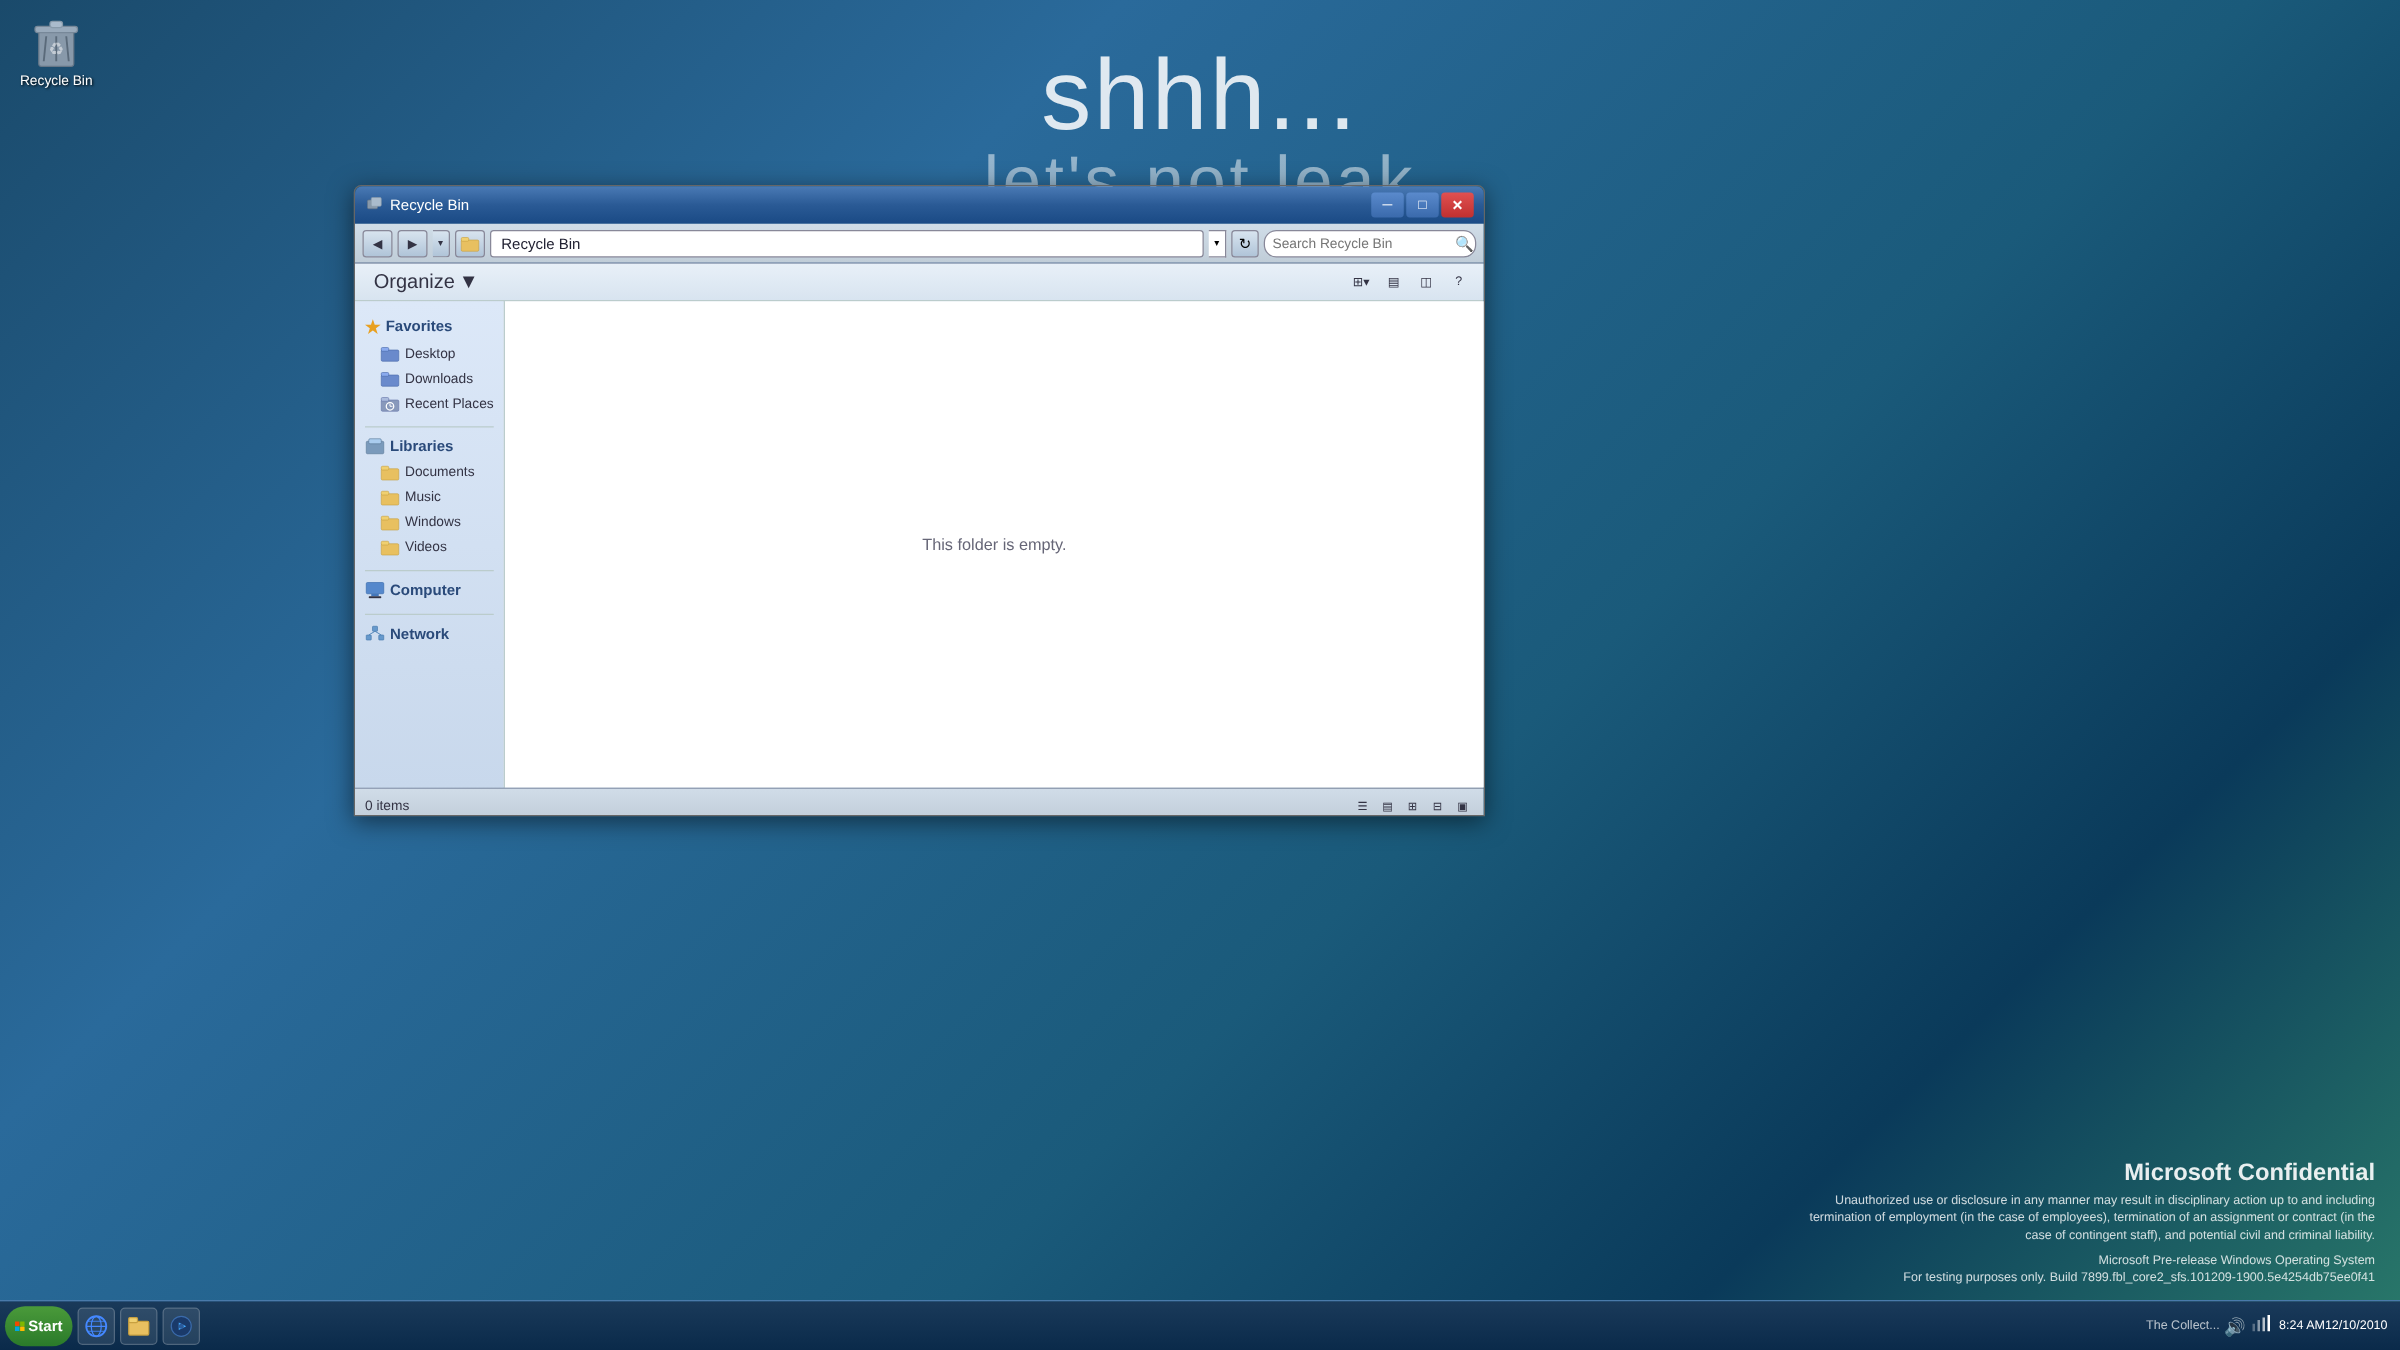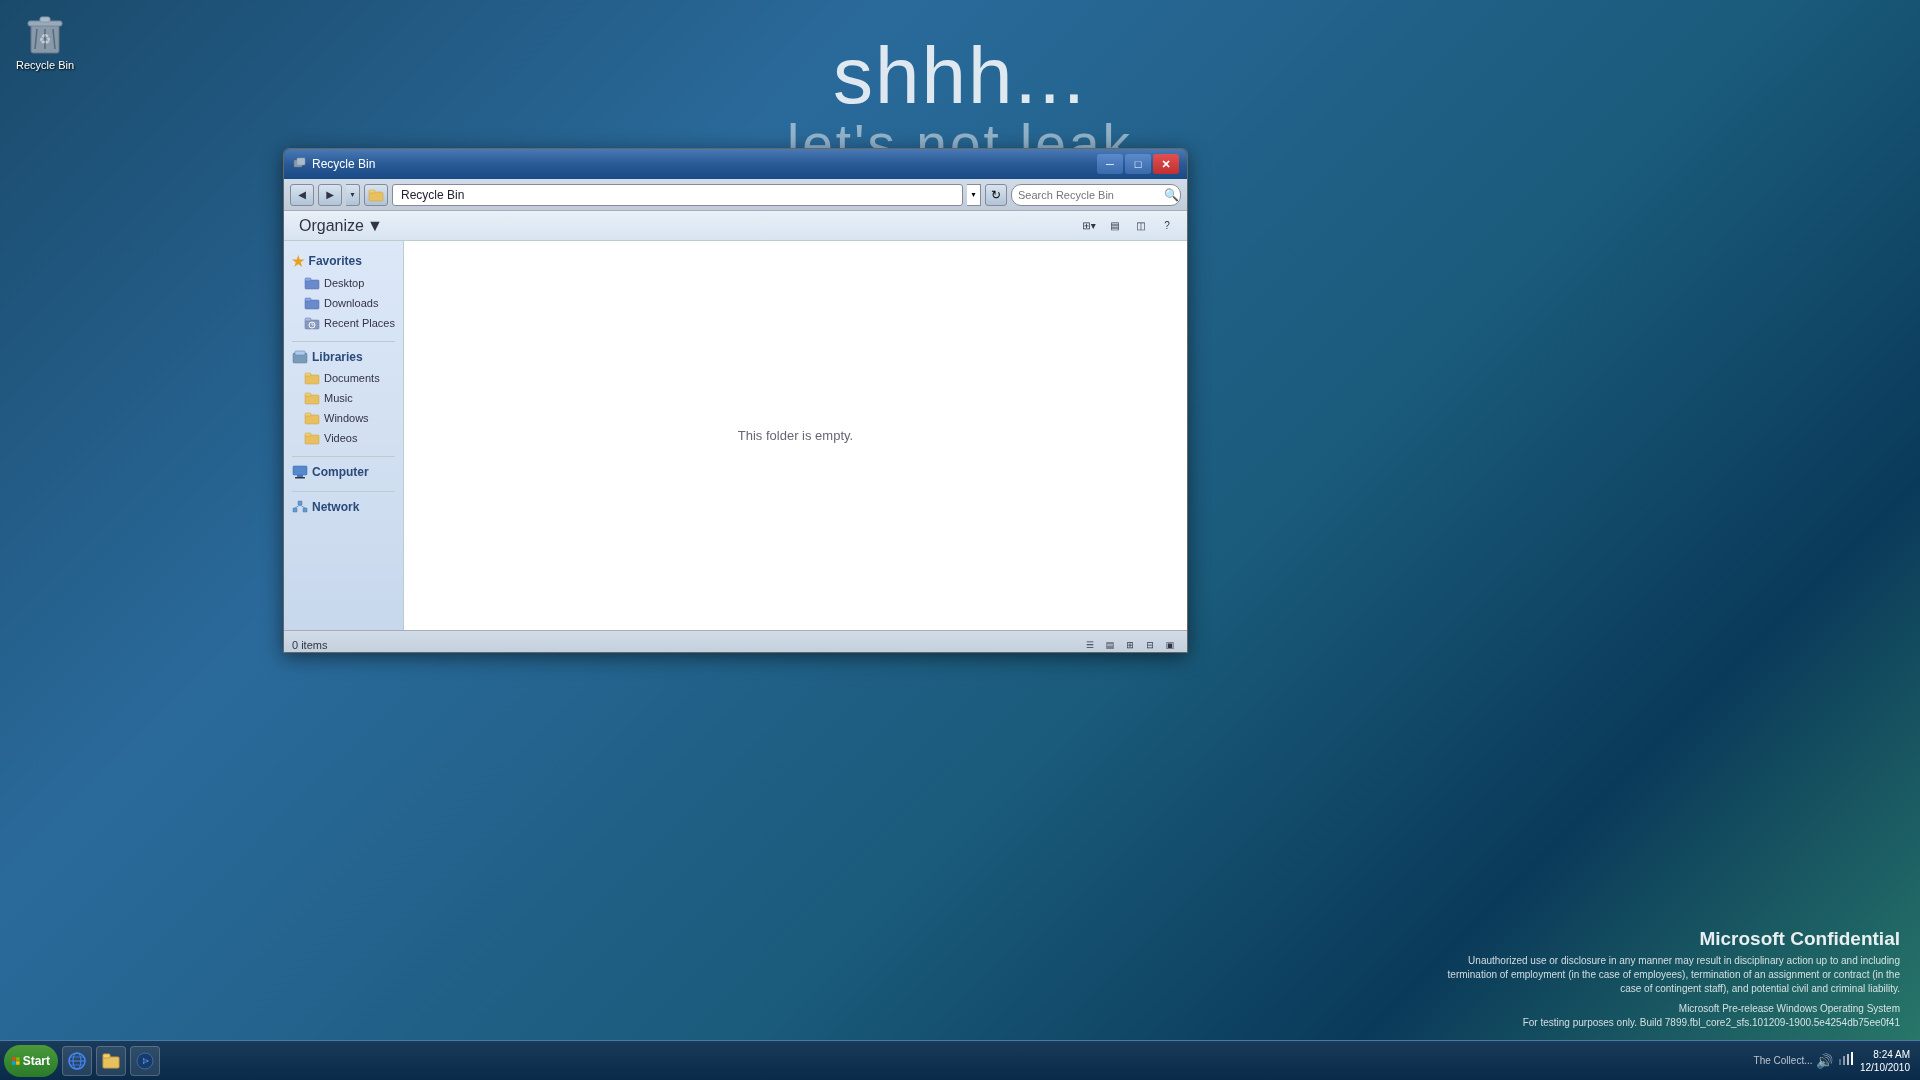--- a/index.html
+++ b/index.html
@@ -444,21 +444,20 @@
     .tray-icons {
       display: flex;
       align-items: center;
       gap: 4px;
       font-size: 14px;
       color: rgba(255,255,255,0.8);
     }
 
     .clock {
       display: flex;
-      flex-direction: column;
       align-items: flex-end;
       font-size: 10px;
       color: white;
       line-height: 1.3;
     }
 
     
     .confidential-notice {
       position: absolute;
       bottom: 50px;

